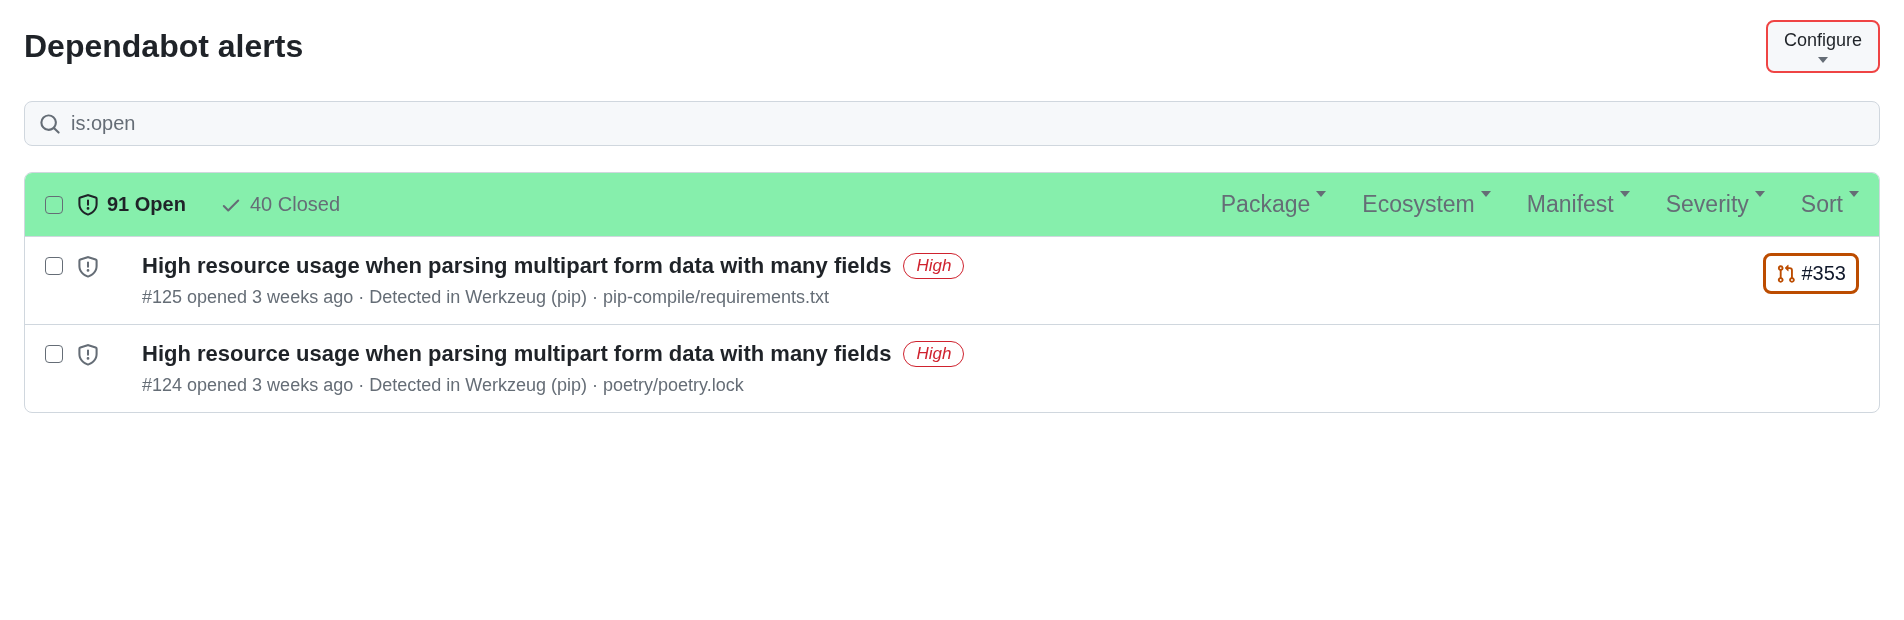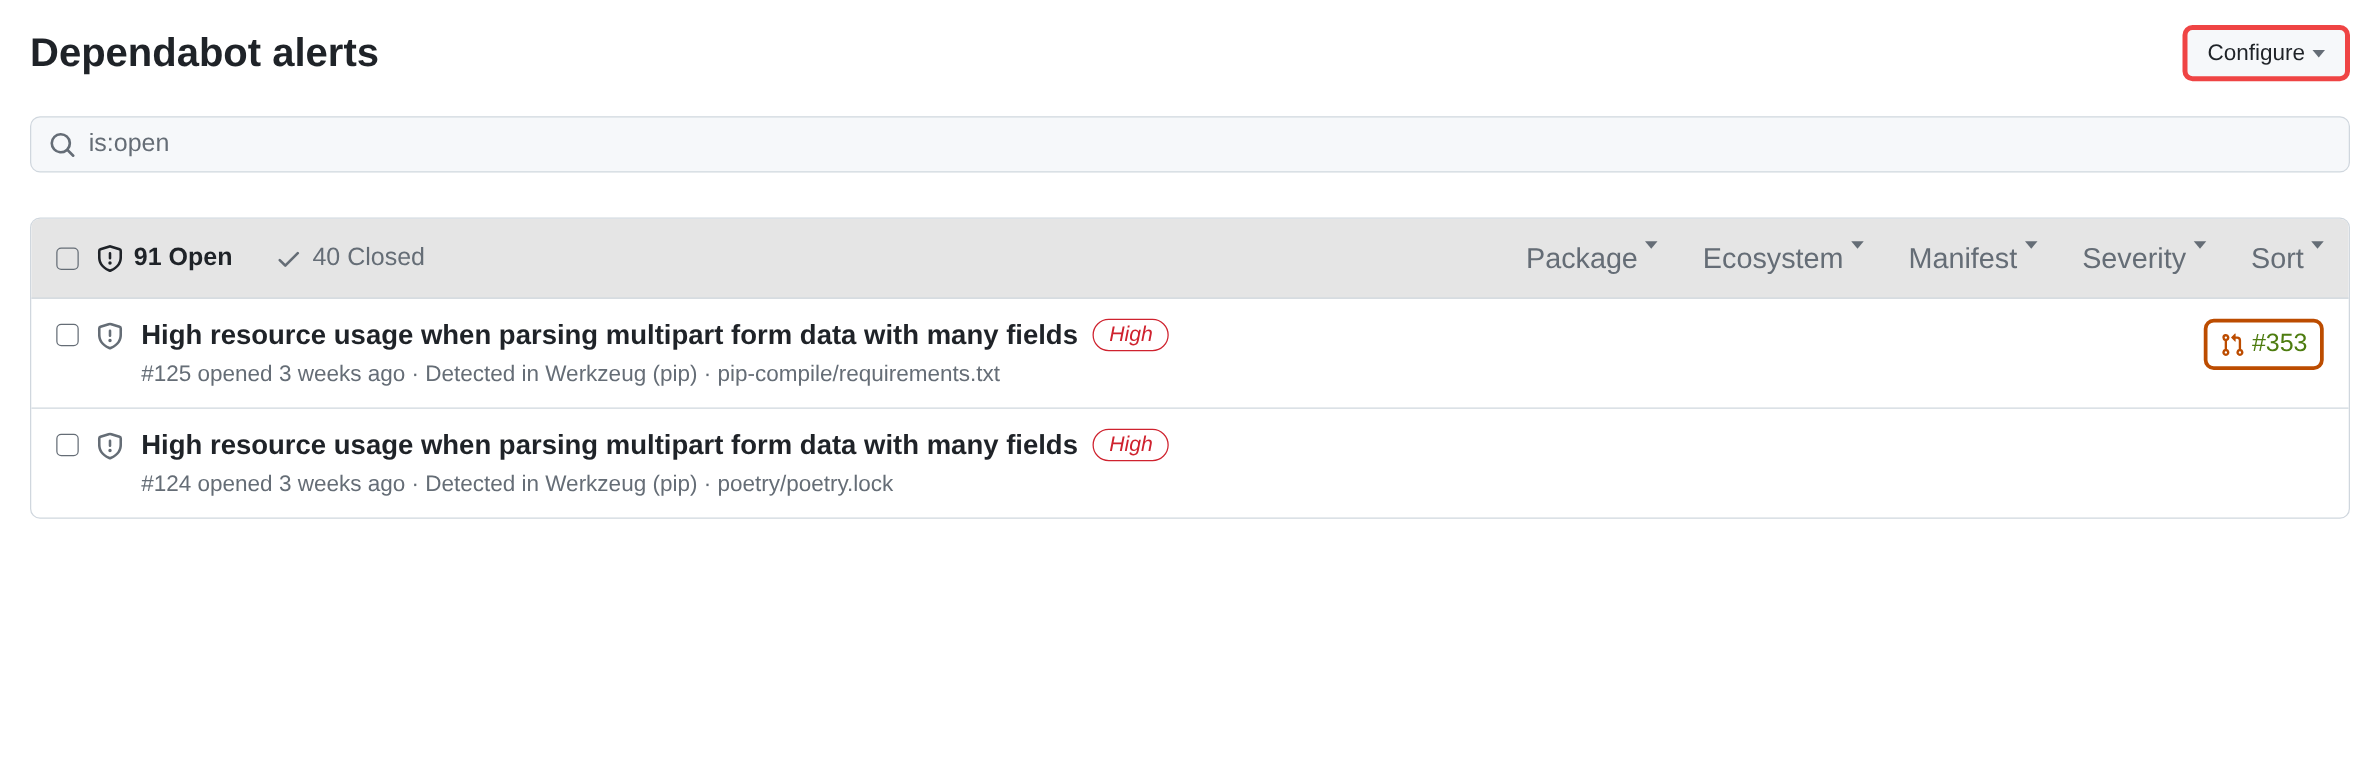--- a/index.html
+++ b/index.html
@@ -23,61 +23,62 @@
       font-size: 32px;
       font-weight: 600;
     }
     .configure-btn {
       display: flex;
       align-items: center;
       gap: 6px;
       padding: 8px 16px;
       font-size: 18px;
       font-weight: 500;
-      border: 4px solid #ef4444;
+      border: 2px solid #ef4444;
       border-radius: 8px;
       background: #f6f8fa;
       cursor: pointer;
       color: #1f2328;
+      flex-direction: column;
     }
     .caret-down {
       width: 0;
       height: 0;
       border-left: 5px solid transparent;
       border-right: 5px solid transparent;
       border-top: 6px solid #656d76;
     }
     .search-container {
       display: flex;
       align-items: center;
       gap: 10px;
       border: 1px solid #d0d7de;
       border-radius: 8px;
       padding: 10px 14px;
       background: #f6f8fa;
-      margin-bottom: 36px;
+      margin-bottom: 26px;
     }
     .search-input {
       flex: 1;
       border: none;
       background: transparent;
       font-size: 20px;
       color: #656d76;
       outline: none;
     }
     .alerts-container {
       border: 1px solid #d0d7de;
       border-radius: 8px;
       overflow: hidden;
     }
     .toolbar {
       display: flex;
       align-items: center;
       padding: 18px 20px;
-      background: #e5e5e5;
+      background: #86efac;
       border-bottom: 1px solid #d0d7de;
     }
     .toolbar-left {
       display: flex;
       align-items: center;
       gap: 14px;
     }
     .checkbox {
       width: 18px;
       height: 18px;
@@ -120,20 +121,21 @@
       align-items: flex-start;
       padding: 16px 20px;
       border-bottom: 1px solid #d0d7de;
       gap: 14px;
     }
     .alert-row:last-child {
       border-bottom: none;
     }
     .alert-content {
       flex: 1;
+      margin-left: 29px;
     }
     .alert-title-row {
       display: flex;
       align-items: center;
       gap: 12px;
       margin-bottom: 8px;
     }
     .alert-title {
       font-size: 22px;
       font-weight: 600;
@@ -160,21 +162,21 @@
     }
     .pr-link-box {
       display: flex;
       align-items: center;
       gap: 6px;
       border: 3px solid #bc4c00;
       border-radius: 8px;
       padding: 6px 10px;
     }
     .pr-number {
-      color: #4d7c0f;
+      color: #0f172a;
       font-size: 20px;
       font-weight: 400;
       text-align: center;
     }
     svg {
       flex-shrink: 0;
     }
   </style>
 </head>
 <body>

